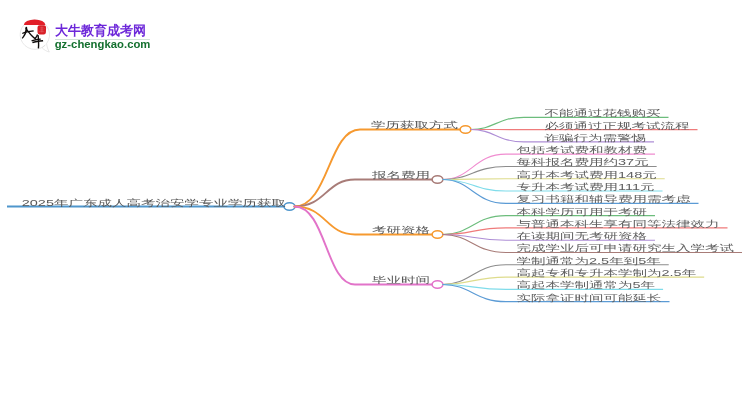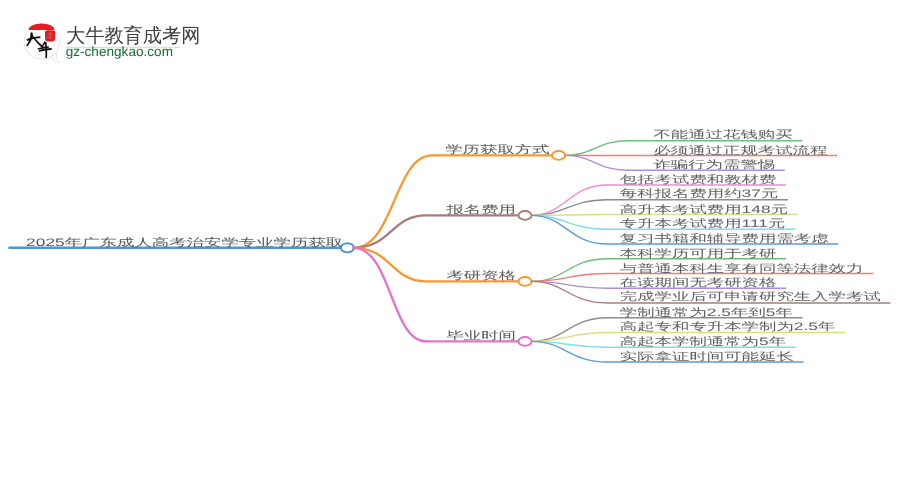--- a/index.html
+++ b/index.html
@@ -5,26 +5,26 @@
 <style>
   html,body{margin:0;padding:0;background:#ffffff;}
   body{width:750px;height:410px;overflow:hidden;position:relative;
        font-family:"Liberation Sans","DejaVu Sans",sans-serif;}
   #page{position:absolute;left:0;top:0;width:750px;height:410px;}
 
   
   #logo{position:absolute;left:14px;top:8px;width:180px;height:54px;}
   #logo-mark{position:absolute;left:-14px;top:-8px;width:60px;height:60px;}
   #logo-text{position:absolute;left:41px;top:1px;width:120px;height:46px;}
-  #logo-cn{font-weight:normal;font-size:16px;color:#404040;letter-spacing:0px;
+  #logo-cn{font-weight:bold;font-size:13px;color:#6d28d9;letter-spacing:0px;
            line-height:13.7px;white-space:nowrap;
            transform:scaleY(1.02);transform-origin:left top;
            position:absolute;left:0;top:14.9px;}
   #logo-rule{position:absolute;left:0px;top:29.7px;width:95px;height:1.5px;background:#d3e3d8;}
-  #logo-en{font-weight:normal;font-size:11.3px;color:#14702f;letter-spacing:0.02px;
+  #logo-en{font-weight:bold;font-size:11.3px;color:#14702f;letter-spacing:0.02px;
            line-height:11.3px;white-space:nowrap;position:absolute;left:-0.3px;top:29.6px;}
 
   
   #map{position:absolute;left:0;top:0;width:750px;height:410px;}
   #edges{position:absolute;left:0;top:0;width:750px;height:410px;}
   .node{position:absolute;white-space:nowrap;color:#5a5a5a;
         font-size:14.5px;line-height:14.5px;
         transform:scaleY(0.62);transform-origin:left bottom;}
   .root-label{color:#575757;}
   .br-label{color:#575757;}

